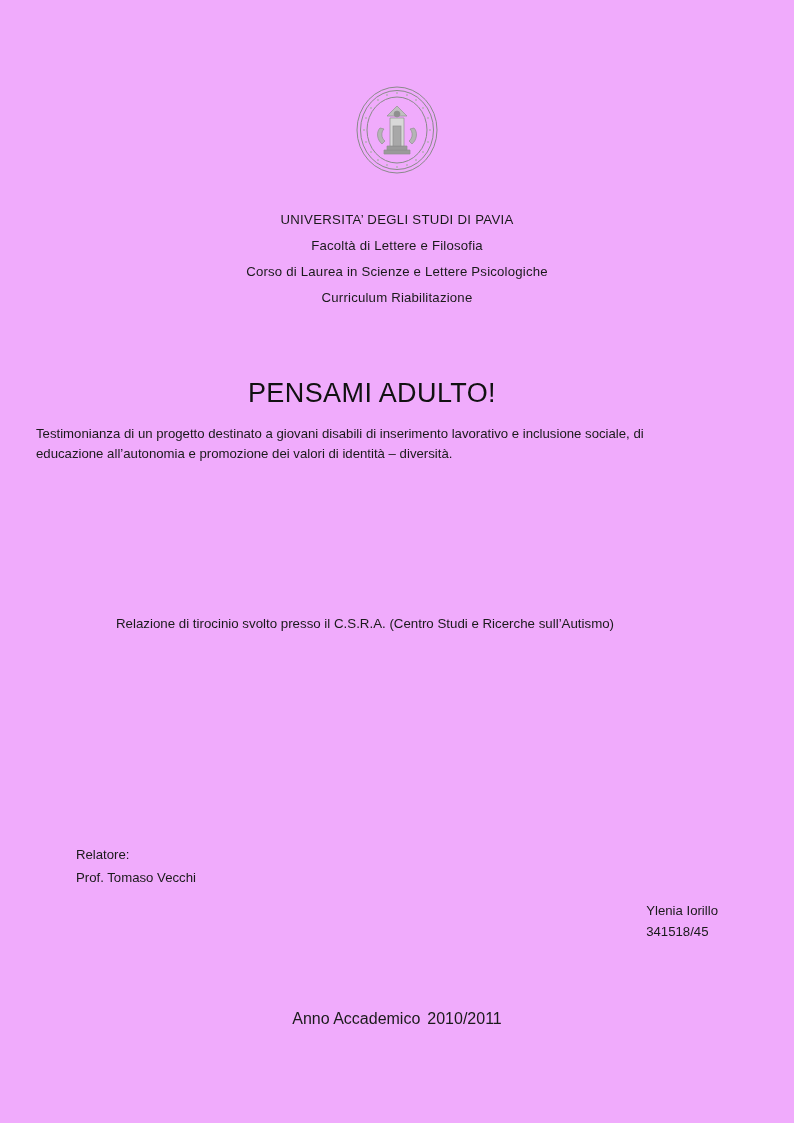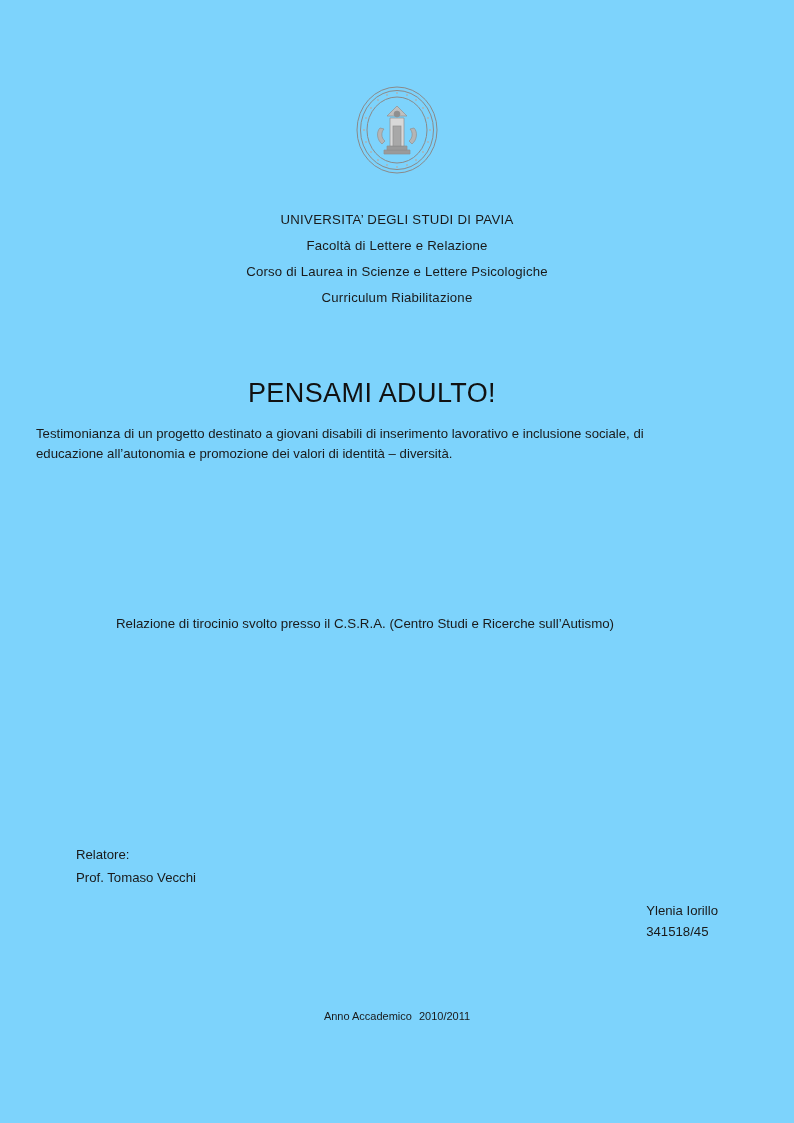--- a/index.html
+++ b/index.html
@@ -8,21 +8,21 @@
     background: #ffffff;
   }
   body {
     font-family: "Liberation Sans", sans-serif;
     color: #1a1a1a;
   }
   .page {
     position: relative;
     width: 794px;
     height: 1123px;
-    background: #7dd3fc;
+    background: #f0abfc;
     overflow: hidden;
     box-sizing: border-box;
   }
 
   
   .crest-wrap {
     position: absolute;
     top: 84px;
     left: 0;
     width: 794px;
@@ -109,21 +109,21 @@
     color: #1a1a1a;
   }
 
   
   .academic-year {
     position: absolute;
     top: 1010px;
     left: 0;
     width: 794px;
     text-align: center;
-    font-size: 11px;
+    font-size: 16px;
     color: #1a1a1a;
   }
   .academic-year .gap {
     display: inline-block;
     width: 7px;
   }
 </style>
 </head>
 <body>
 
@@ -168,21 +168,21 @@
         <rect x="40" y="42" width="8" height="20" fill="#a8a8a8"></rect>
         <circle cx="44" cy="30" r="3" fill="#8f8f8f"></circle>
         <path d="M27 44 c-4 4 -3 12 2 16 l3 -3 c-4 -3 -4 -9 -1 -12 z" fill="#b5b5b5"></path>
         <path d="M61 44 c4 4 3 12 -2 16 l-3 -3 c4 -3 4 -9 1 -12 z" fill="#b5b5b5"></path>
       </g>
     </svg>
   </div>
 
   <div class="institution">
     <div class="line uni">UNIVERSITA’ DEGLI STUDI DI PAVIA</div>
-    <div class="line">Facoltà di Lettere e Relazione</div>
+    <div class="line">Facoltà di Lettere e Filosofia</div>
     <div class="line">Corso di Laurea in Scienze e Lettere Psicologiche</div>
     <div class="line">Curriculum Riabilitazione</div>
   </div>
 
   <div class="title-block">
     <div class="main-title">PENSAMI ADULTO!</div>
     <div class="subtitle">Testimonianza di un progetto destinato a giovani disabili di inserimento lavorativo e inclusione sociale, di educazione all’autonomia e promozione dei valori di identità – diversità.</div>
   </div>
 
   <div class="internship">Relazione di tirocinio svolto presso il C.S.R.A. (Centro Studi e Ricerche sull’Autismo)</div>

